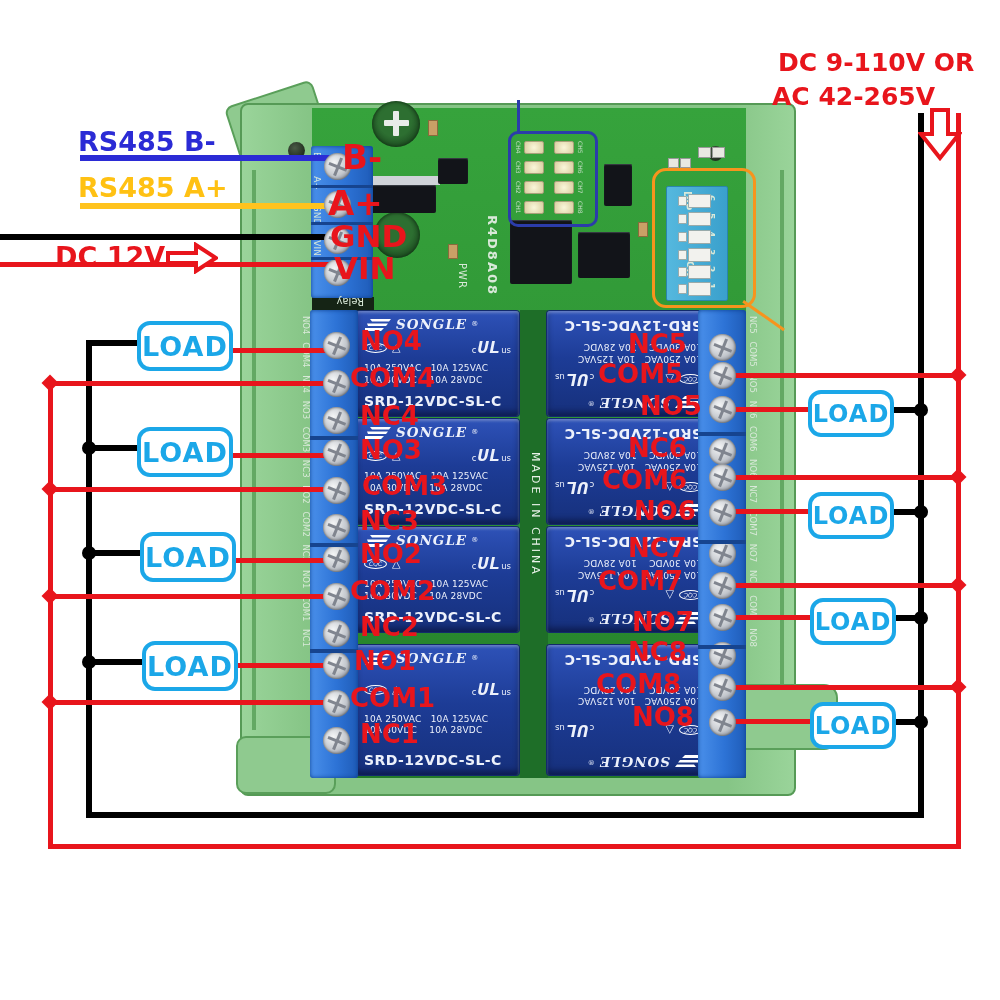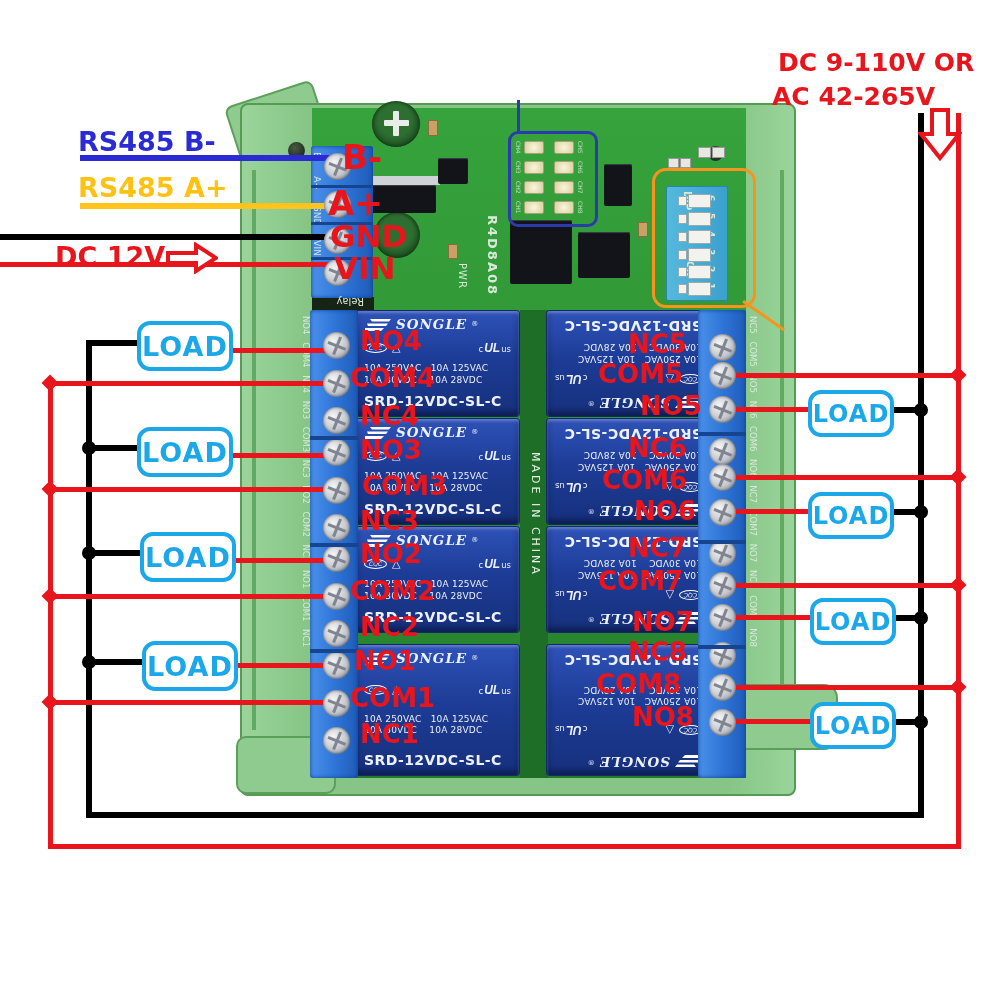--- a/index.html
+++ b/index.html
@@ -27,21 +27,21 @@
   .relay-inner{width:100%;height:100%;display:flex;flex-direction:column;justify-content:space-between;box-sizing:border-box;padding:5px 8px 7px;color:#edf1fb}
   .flip{transform:rotate(180deg)}
   .brand-row{display:flex;align-items:center;gap:4px;height:16px}
   .brand{font-family:"DejaVu Serif","Liberation Serif",serif;font-style:italic;font-weight:bold;font-size:13.5px;letter-spacing:1px}
   .reg{font-size:7px;vertical-align:super}
   .marks-row{display:flex;align-items:center;gap:5px;height:18px}
   .cqc{border:1.3px solid #fff;border-radius:50%;font-size:6px;padding:1px 4px;font-style:italic;line-height:1}
   .tri{font-size:11px;line-height:1}
   .ulm{margin-left:auto;display:flex;align-items:baseline;gap:1px}
   .ul-c,.ul-us{font-size:8.5px}
-  .ul-core{font-size:12px;font-weight:bold;font-style:italic;font-family:Liberation Sans, sans-serif}
+  .ul-core{font-size:19px;font-weight:bold;font-style:italic;font-family:Liberation Mono, monospace}
   .specs{font-size:9px;line-height:1.3;white-space:pre;letter-spacing:.2px}
   .model{font-size:14px;font-weight:bold;letter-spacing:.4px;white-space:nowrap}
   
   .wire{position:absolute;z-index:5}
   .dot{position:absolute;width:14px;height:14px;border-radius:50%;background:#000;z-index:6}
   .diamond{position:absolute;width:12px;height:12px;background:#e8151c;transform:rotate(45deg);z-index:6}
   
   .load-box{position:absolute;background:#fff;border:4px solid #1ba7e8;border-radius:13px;color:#1ba7e8;font-weight:bold;display:flex;align-items:center;justify-content:center;letter-spacing:1px;z-index:6}
   .chan-label{position:absolute;color:#e8151c;font-weight:bold;font-size:26px;line-height:1;z-index:7;white-space:nowrap}
   .note{position:absolute;font-weight:bold;line-height:1;z-index:7;white-space:nowrap}

